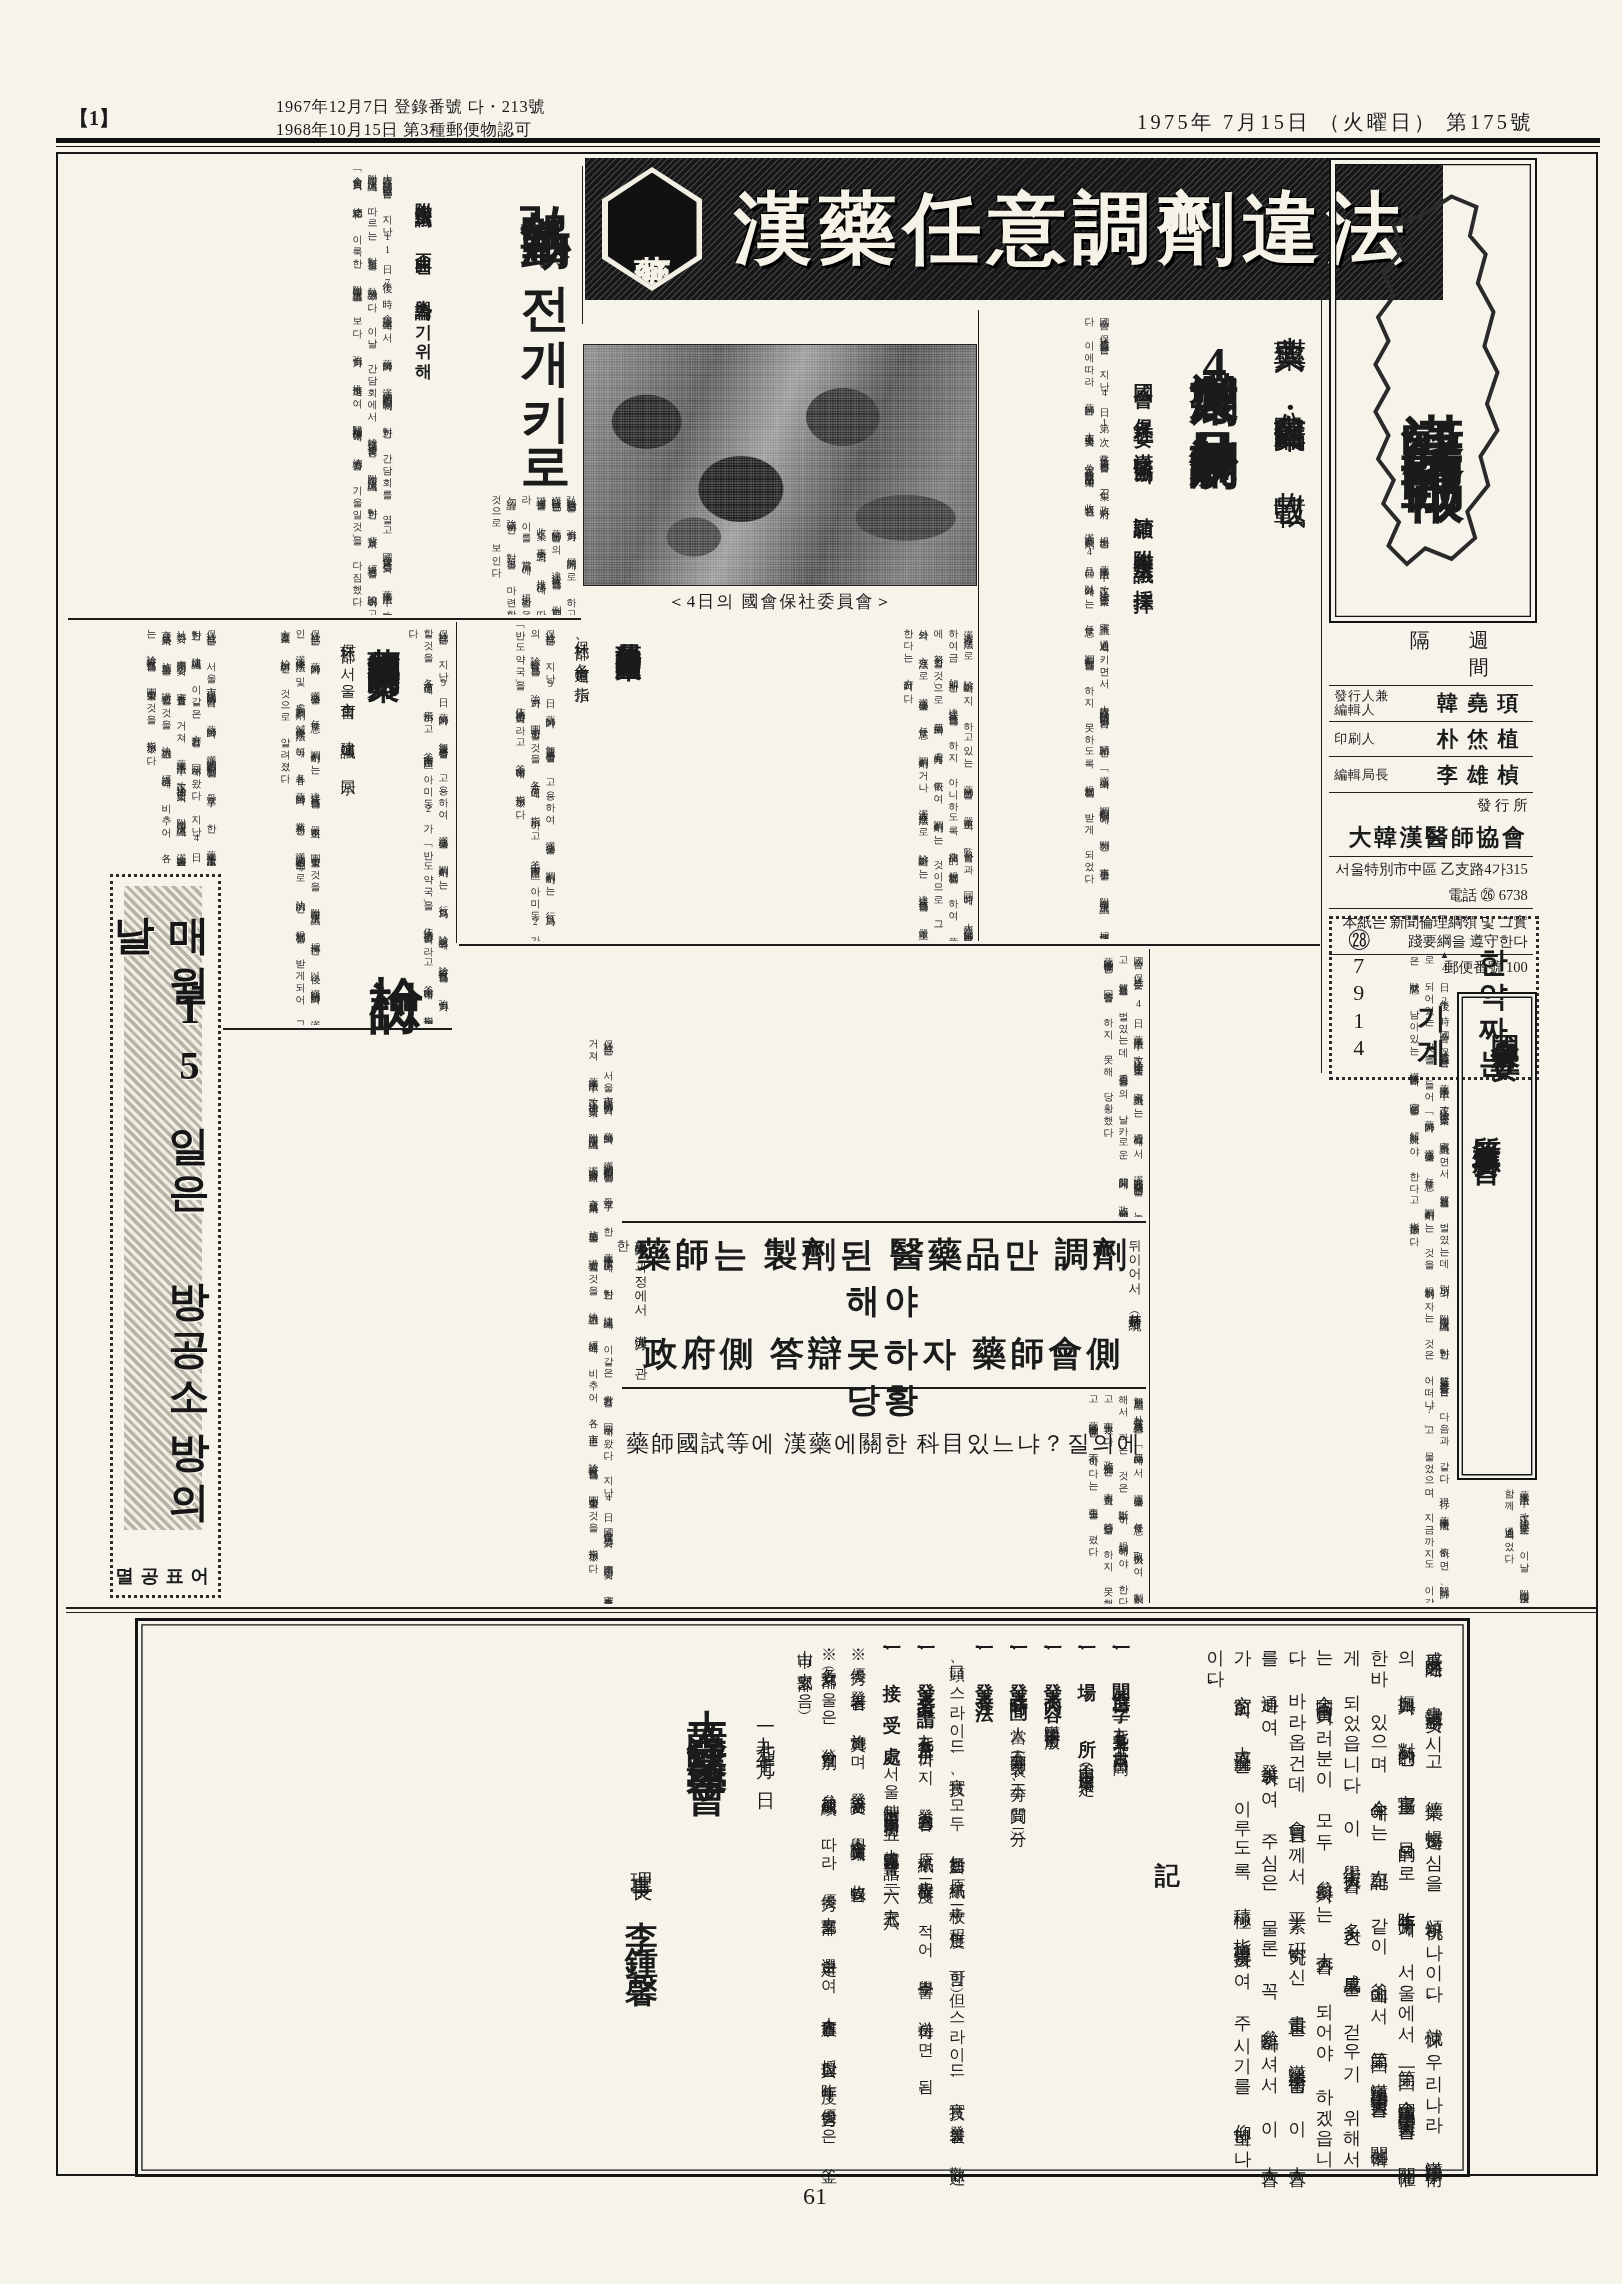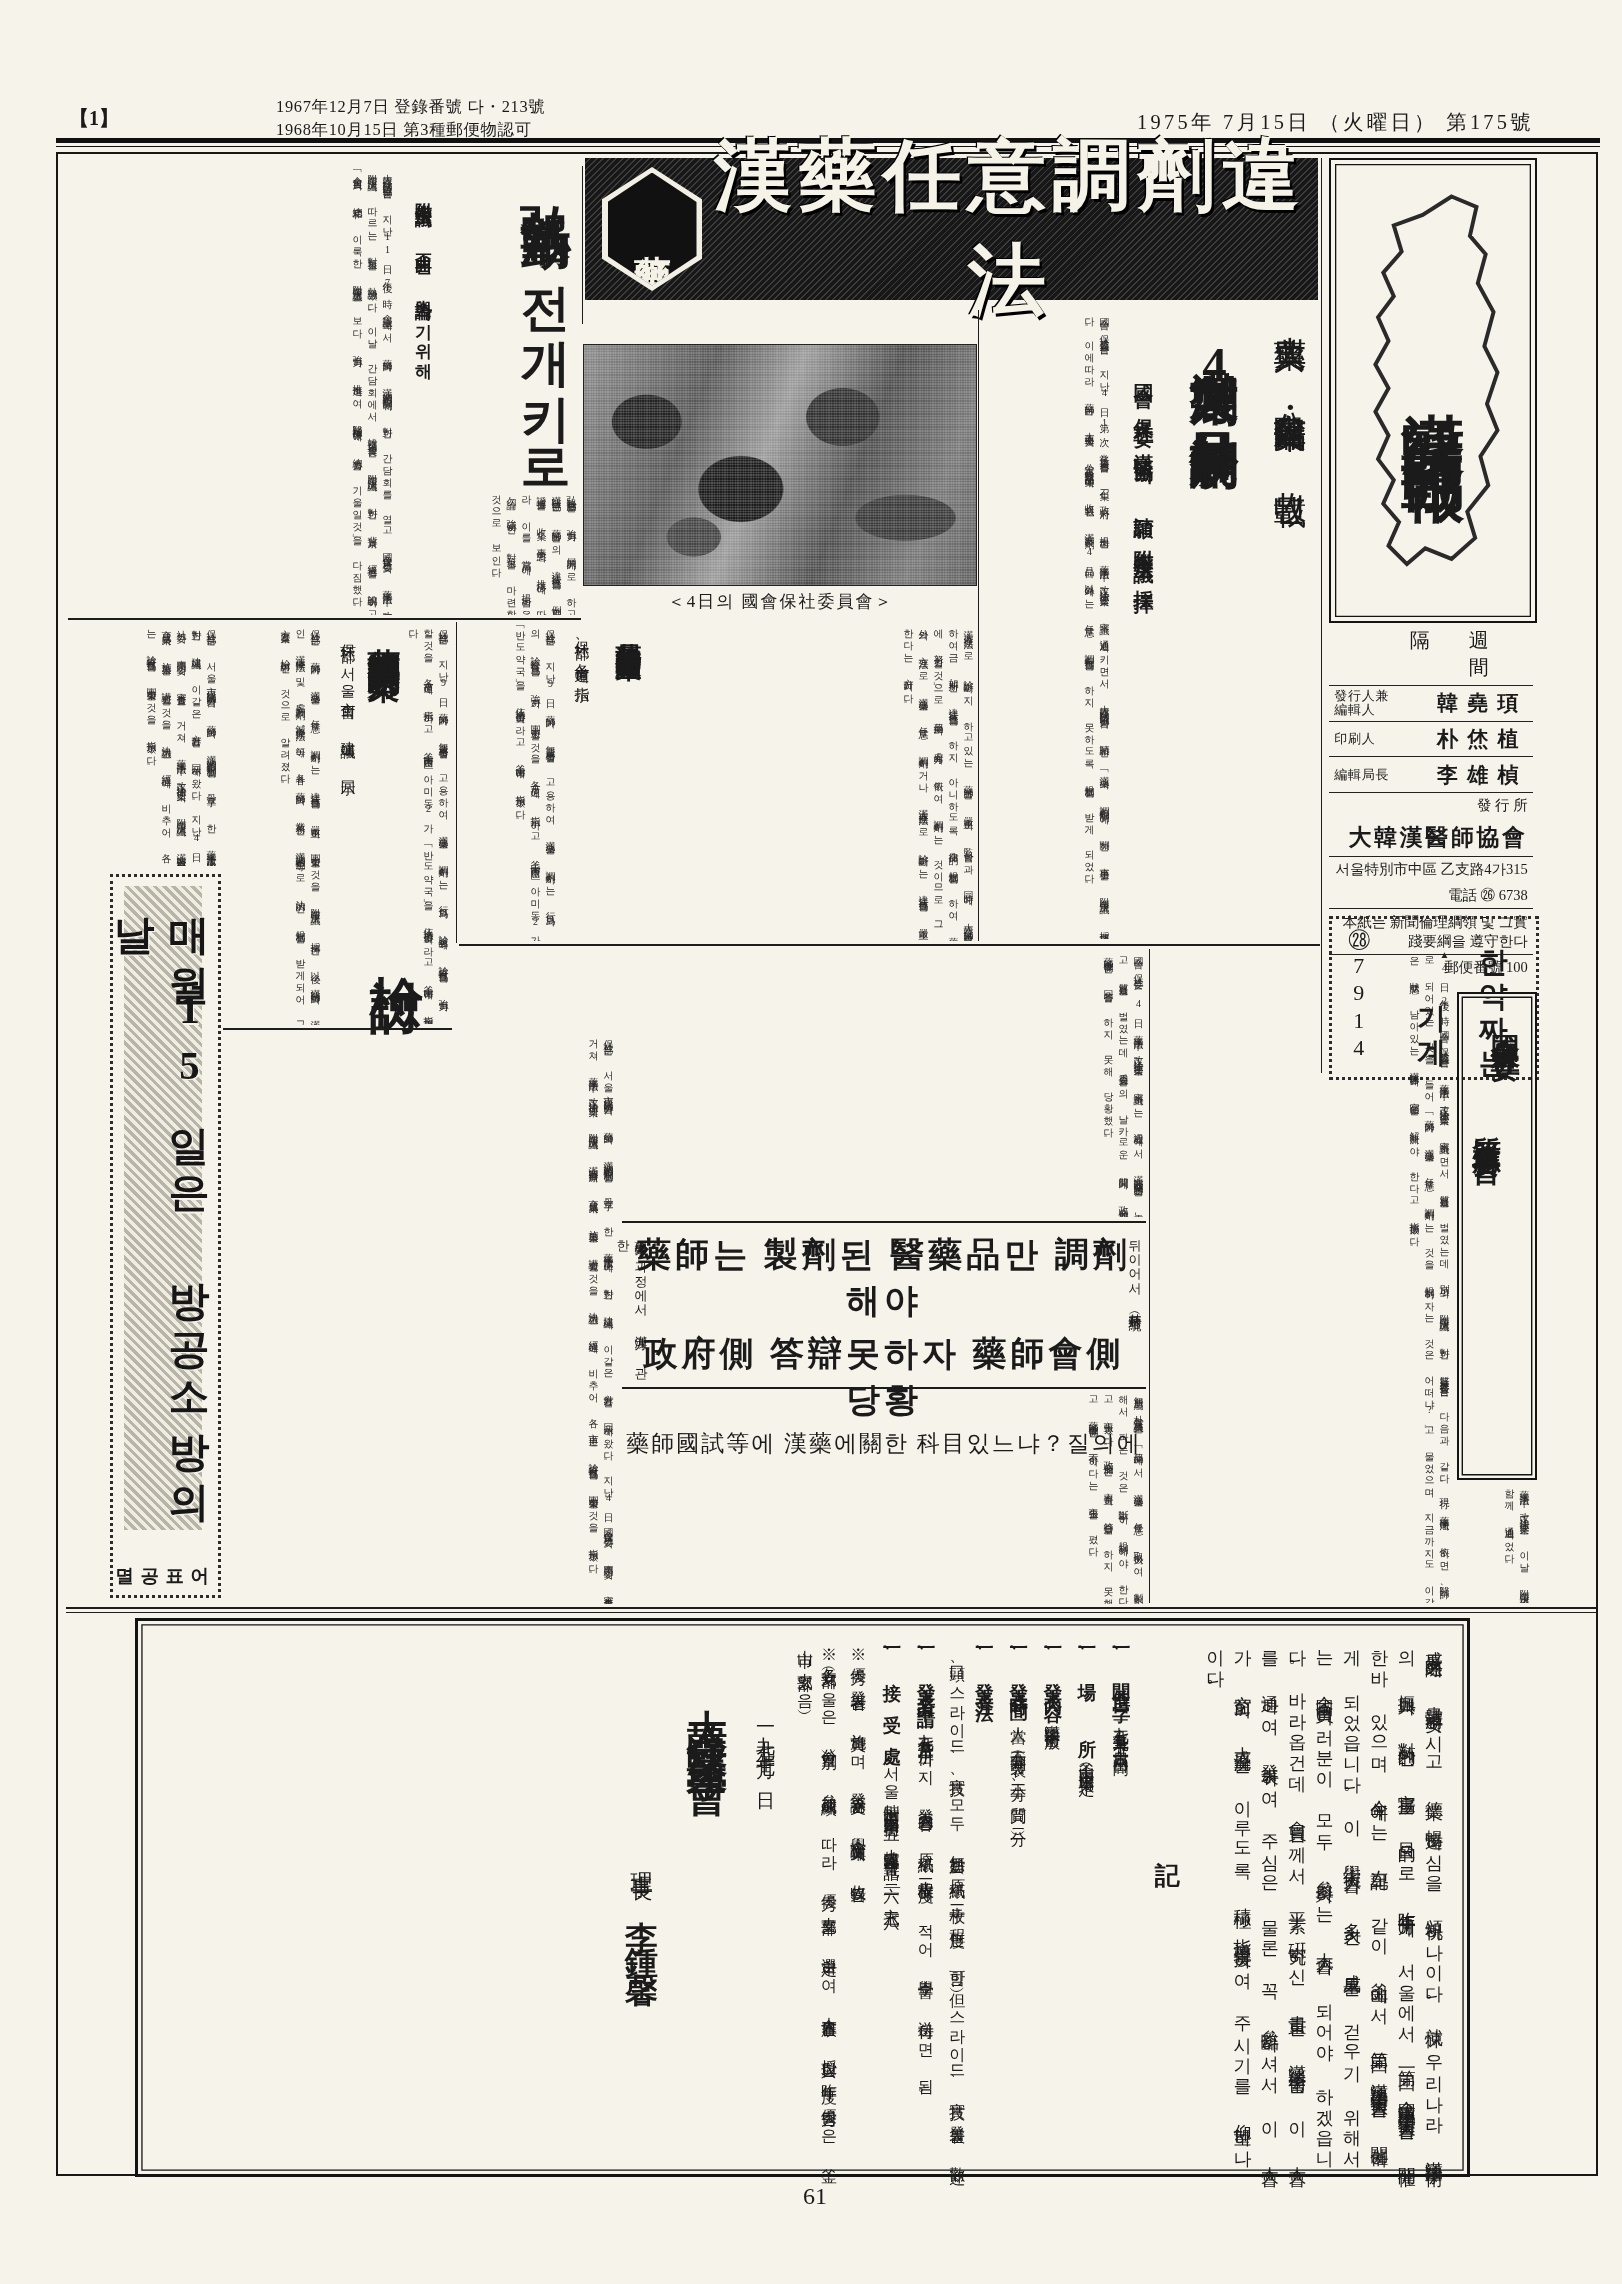--- a/index.html
+++ b/index.html
@@ -22,21 +22,21 @@
   #frame{left:56px;top:152px;width:1538px;height:2020px;border:2px solid #171717;}
   
   #tlbody{left:68px;top:166px;width:327px;height:449px;}
   #hb-sub{left:402px;top:188px;width:33px;height:289px;font-size:17px;font-weight:bold;letter-spacing:2.6px;}
   #hb-head{left:440px;top:166px;width:139px;height:314px;font-size:50px;font-weight:bold;
            line-height:1.32;letter-spacing:5.3px;}
   #hb-body2{left:402px;top:488px;width:177px;height:127px;}
   #vr-a{left:582px;top:166px;height:158px;}
   #hr-a{left:68px;top:618px;width:513px;}
   
-  #blackbox{left:585px;top:158px;width:733px;height:142px;
+  #blackbox{left:585px;top:158px;width:858px;height:142px;
     background:repeating-linear-gradient(135deg,#171717 0 3.3px,#3c3c3c 3.3px 4.6px);
     display:flex;align-items:center;}
   .hex-outer{width:100px;height:124px;margin-left:17px;flex:0 0 auto;
     clip-path:polygon(50% 0,100% 26%,100% 74%,50% 100%,0 74%,0 26%);background:#f2efe5;
     display:flex;align-items:center;justify-content:center;}
   .hex-inner{width:89px;height:113px;clip-path:polygon(50% 0,100% 26%,100% 74%,50% 100%,0 74%,0 26%);
     background:#111;display:flex;align-items:center;justify-content:center;}
   .hex-inner span{writing-mode:vertical-rl;text-orientation:upright;color:#f4f1e6;
     font-size:37px;font-weight:bold;letter-spacing:4px;}
   #bb-title{flex:1;text-align:center;font-size:78px;font-weight:bold;color:#f5f2e7;

